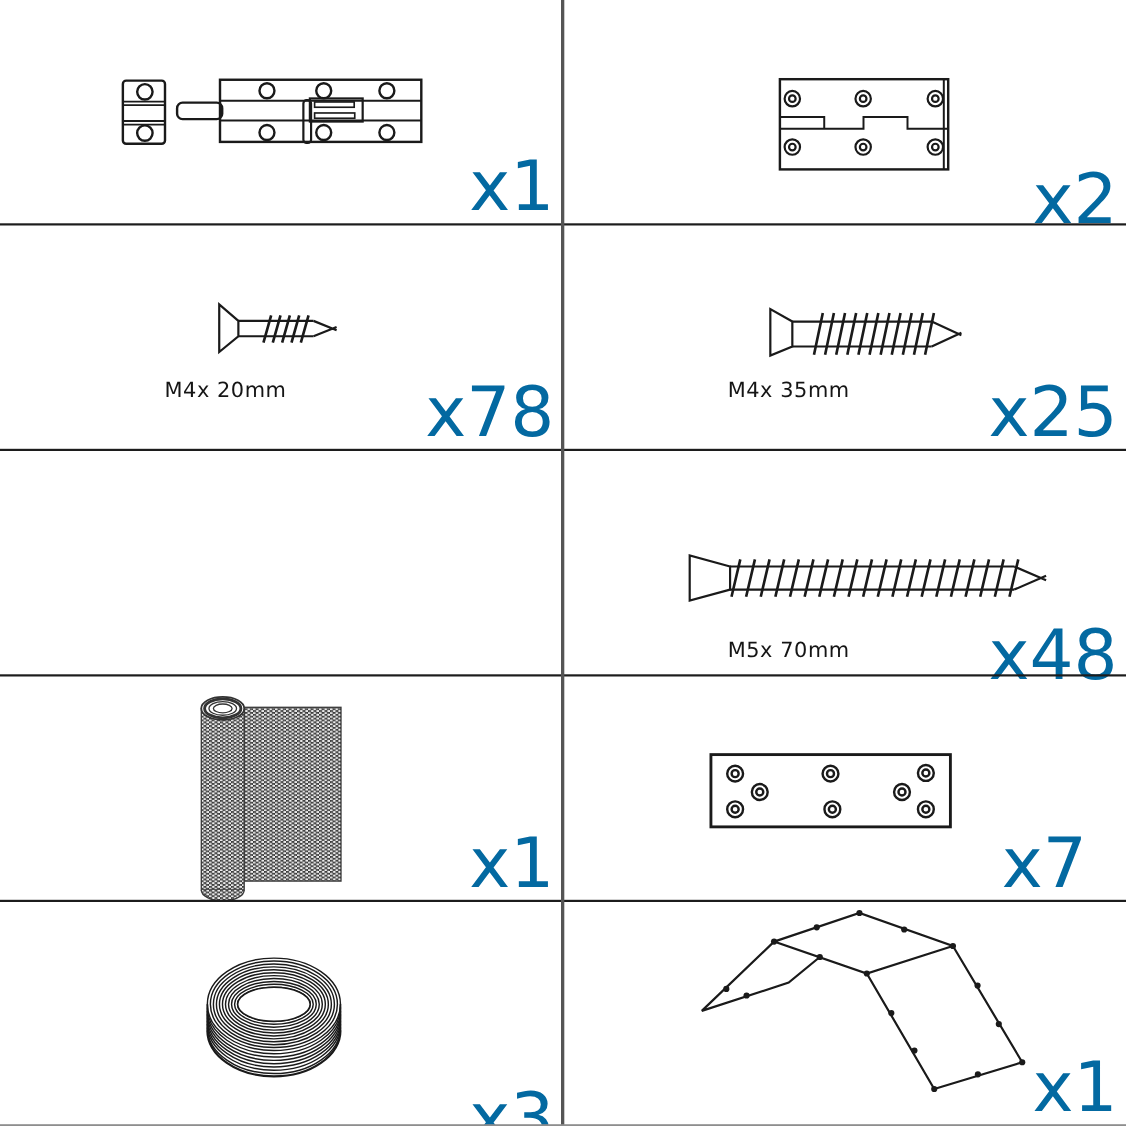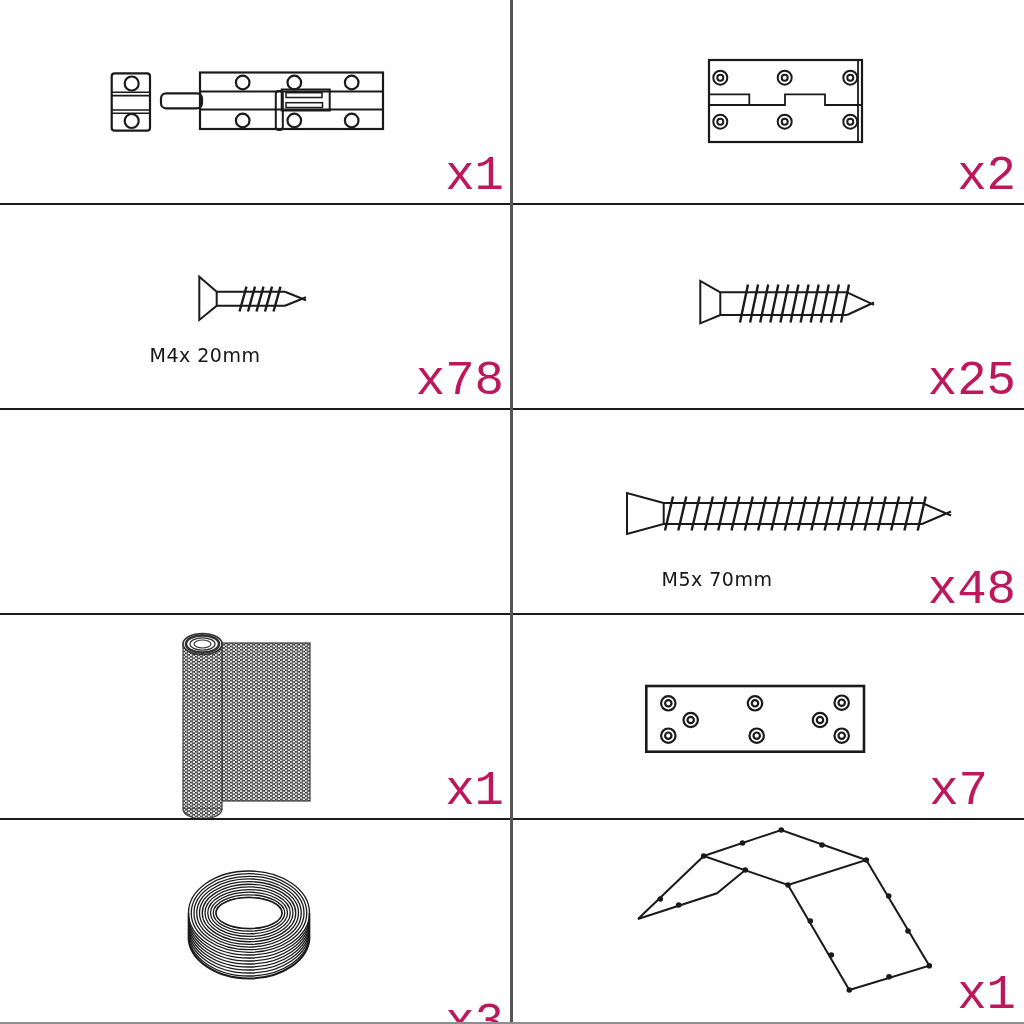--- a/index.html
+++ b/index.html
@@ -2,22 +2,22 @@
 <html><head>
 <meta charset="utf-8">
 <style>
   html,body{margin:0;padding:0;background:#fff;}
   #stage{position:relative;width:1024px;height:1024px;background:#ffffff;overflow:hidden;
          font-family:"DejaVu Sans","Liberation Sans",sans-serif;}
   .cell{position:absolute;width:512px;height:205px;}
   .cell svg{position:absolute;left:0;top:0;}
   .size-label{position:absolute;left:0;width:410px;text-align:center;
               font-size:19px;color:#151515;letter-spacing:.5px;}
-  .qty{position:absolute;right:8px;bottom:4px;font-size:49px;line-height:1;
-       color:#be185d;font-family:Liberation Mono, monospace;}
+  .qty{position:absolute;right:8px;bottom:4px;font-size:63px;line-height:1;
+       color:#0369a1;}
   .hdiv{position:absolute;left:0;width:1024px;height:2px;background:#1c1c1c;}
   .vdiv{position:absolute;top:0;left:510px;width:3px;height:1024px;background:#555555;}
   .bedge{position:absolute;left:0;bottom:0;width:1024px;height:2px;background:#8e8e8e;}
   .ln{stroke:#1a1a1a;fill:none;}
 </style>
 </head>
 <body>
 
 <div id="stage">
 
@@ -37,21 +37,21 @@
       <circle class="ln" cx="294.3" cy="120.5" r="6.8" stroke-width="2.2"></circle>
       <circle class="ln" cx="351.7" cy="120.5" r="6.8" stroke-width="2.2"></circle>
       <rect class="ln" x="281.7" y="89.5" width="48" height="21" stroke-width="2"></rect>
       <rect class="ln" x="286" y="92.7" width="36" height="4.8" stroke-width="1.5"></rect>
       <rect class="ln" x="286" y="102.7" width="36.5" height="4.8" stroke-width="1.5"></rect>
       <rect class="ln" x="275.8" y="91" width="7" height="39" rx="3" stroke-width="2"></rect>
     </svg>
     <div class="qty">x1</div>
   </div>
 
-  <div class="cell" style="left:512px;top:0">
+  <div class="cell" style="left:512px;top:12px">
     <svg width="512" height="205" viewBox="0 0 512 205">
       <rect class="ln" x="197" y="60" width="153" height="82" stroke-width="2.2"></rect>
       <path class="ln" stroke-width="1.8" d="M346,60 V142"></path>
       <path class="ln" stroke-width="1.8" d="M197,94.3 H237.3 V105 H273 V94.3 H313 V105 H350 M197,105 H237.3"></path>
       <g stroke-width="2">
         <circle class="ln" cx="208.3" cy="77.7" r="7"></circle>
           <circle class="ln" cx="208.3" cy="77.7" r="3"></circle>
         <circle class="ln" cx="272.7" cy="77.7" r="7"></circle>
           <circle class="ln" cx="272.7" cy="77.7" r="3"></circle>
         <circle class="ln" cx="338.3" cy="77.7" r="7"></circle>
@@ -78,25 +78,26 @@
     <div class="qty">x78</div>
   </div>
 
   <div class="cell" style="left:512px;top:205px">
     <svg width="512" height="205" viewBox="0 0 512 205">
       <path class="ln" stroke-width="2" d="M208.3,87.3 L188.3,76 L188.3,118.3 L208.3,110 Z"></path>
       <path class="ln" stroke-width="2" d="M208.3,87.3 H335 M208.3,110 H335"></path>
       <path class="ln" stroke-width="2.4" d="M236,79.5 L228,117.5 M246.1,79.5 L238.1,117.5 M256.2,79.5 L248.2,117.5 M266.3,79.5 L258.3,117.5 M276.4,79.5 L268.4,117.5 M286.5,79.5 L278.5,117.5 M296.6,79.5 L288.6,117.5 M306.7,79.5 L298.7,117.5 M316.8,79.5 L308.8,117.5 M326.9,79.5 L318.9,117.5 M337,79.5 L329,117.5"></path>
       <path class="ln" stroke-width="2" d="M335,87.3 L362,99.8 M335,110 L362,97.5"></path>
     </svg>
+    <div class="size-label" style="top:139px">M4x 35mm</div>
     <div class="qty">x25</div>
   </div>
 
 
-  <div class="cell" style="left:512px;top:414px">
+  <div class="cell" style="left:512px;top:426px">
     <svg width="512" height="205" viewBox="0 0 512 205">
       <path class="ln" stroke-width="2" d="M151.7,89 L115,79 L115,120 L151.7,110 Z"></path>
       <path class="ln" stroke-width="2" d="M151.7,89 H410 M151.7,110 H410"></path>
       <path class="ln" stroke-width="2.4" d="M161,82.5 L153,116.5 M174.3,82.5 L166.3,116.5 M187.6,82.5 L179.6,116.5 M200.9,82.5 L192.9,116.5 M214.2,82.5 L206.2,116.5 M227.5,82.5 L219.5,116.5 M240.8,82.5 L232.8,116.5 M254.1,82.5 L246.1,116.5 M267.4,82.5 L259.4,116.5 M280.7,82.5 L272.7,116.5 M294,82.5 L286,116.5 M307.3,82.5 L299.3,116.5 M320.6,82.5 L312.6,116.5 M333.9,82.5 L325.9,116.5 M347.2,82.5 L339.2,116.5 M360.5,82.5 L352.5,116.5 M373.8,82.5 L365.8,116.5 M387.1,82.5 L379.1,116.5 M400.4,82.5 L392.4,116.5 M413.7,82.5 L405.7,116.5"></path>
       <path class="ln" stroke-width="2" d="M410,89 L439,101.5 M410,110 L439,97.5"></path>
     </svg>
     <div class="size-label" style="top:154px">M5x 70mm</div>
     <div class="qty">x48</div>
   </div>
 

